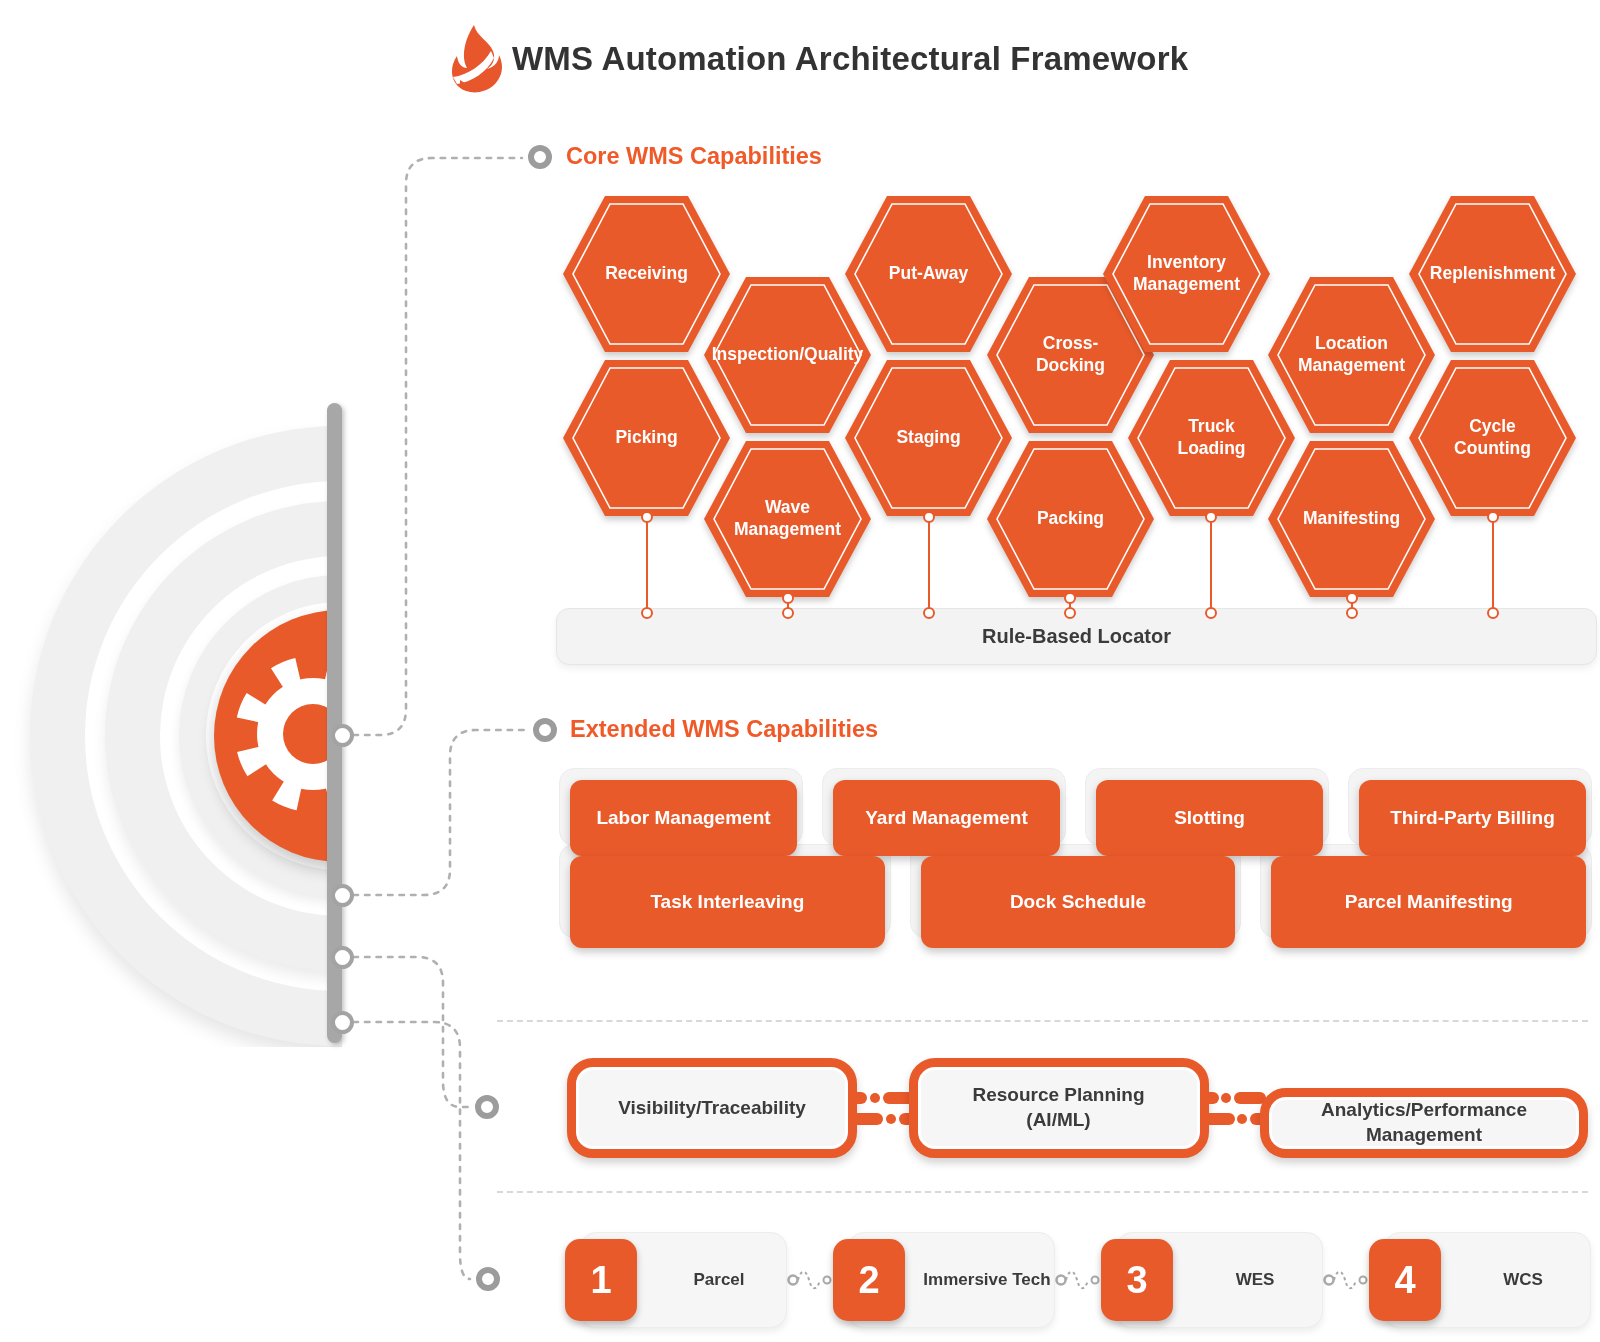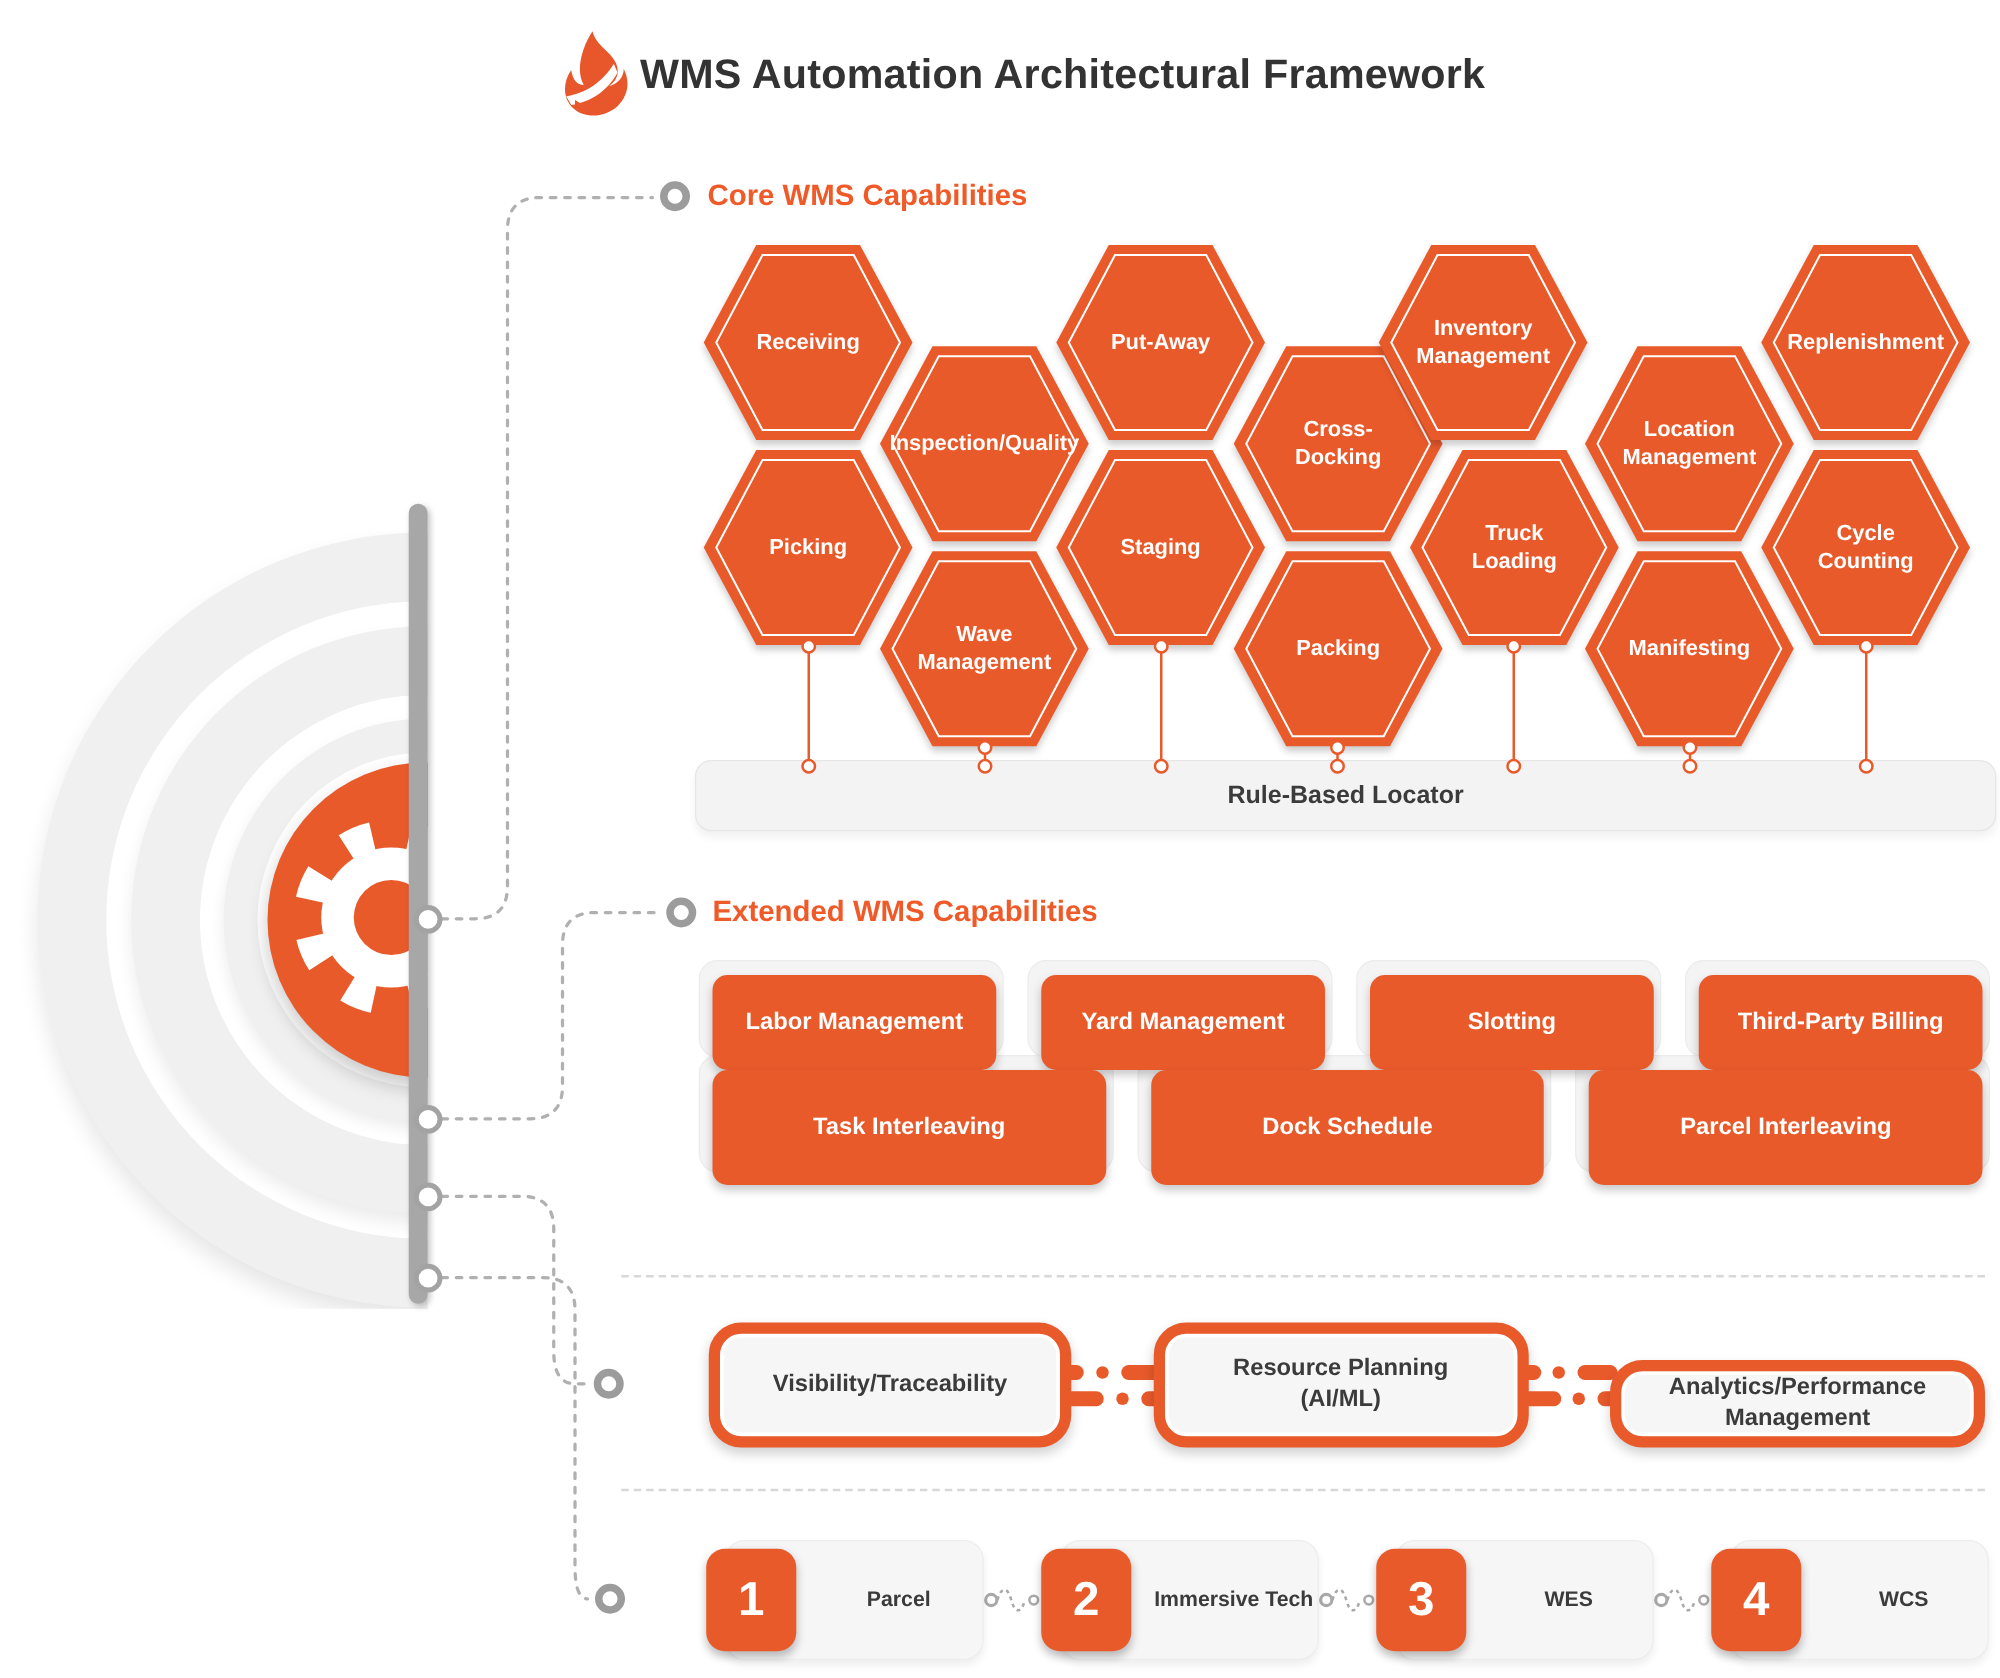--- a/index.html
+++ b/index.html
@@ -73,21 +73,21 @@
   
   .divider{position:absolute;left:497px;width:1091px;height:0;border-top:2px dashed #d8d8d8;z-index:5;}
   .dv1{top:1020px;} .dv2{top:1191px;}
 
   
   .integ{position:absolute;left:567px;top:1058px;width:1021px;height:100px;display:flex;align-items:stretch;z-index:5;}
   .ibox{border:9px solid var(--orange);border-radius:26px;background:#f6f6f6;box-sizing:border-box;
         box-shadow:inset 0 0 0 3px #fff,0 5px 9px rgba(0,0,0,.18);
         display:flex;align-items:center;justify-content:center;text-align:center;
         font-size:19px;font-weight:bold;color:var(--gray-ink);line-height:1.3;}
-  .ib1{width:290px;} .ib2{width:300px;} .ib3{width:300px;margin-top:30px;}
+  .ib1{width:290px;} .ib2{width:300px;} .ib3{width:328px;margin-top:30px;}
   .ib2 span{max-width:200px;} .ib3 span{max-width:230px;}
   .ilink{flex:1;display:flex;flex-direction:column;justify-content:center;gap:9px;margin:0 -6px;}
   .ilink-row{display:flex;align-items:center;justify-content:space-between;height:12px;}
   .lb{height:12px;border-radius:6px;background:var(--orange);}
   .lb-s{width:16px;} .lb-m{width:32px;}
   .ld{width:10px;height:10px;border-radius:50%;background:var(--orange);}
 
   
   .bottom{position:absolute;left:565px;top:1232px;width:1020px;height:96px;display:flex;align-items:center;z-index:5;}
   .bitem{position:relative;width:222px;height:96px;flex:none;}
@@ -289,21 +289,21 @@
   <div class="ext" style="z-index:5;position:absolute;">
     <div class="ext-row">
       <div class="ext-btn">Labor Management</div>
       <div class="ext-btn">Yard Management</div>
       <div class="ext-btn">Slotting</div>
       <div class="ext-btn">Third-Party Billing</div>
     </div>
     <div class="ext-row ext-row2">
       <div class="ext-btn">Task Interleaving</div>
       <div class="ext-btn">Dock Schedule</div>
-      <div class="ext-btn">Parcel Interleaving</div>
+      <div class="ext-btn">Parcel Manifesting</div>
     </div>
   </div>
 
   <div class="divider dv1"></div>
   <div class="divider dv2"></div>
 
   <div class="integ">
     <div class="ibox ib1">
         <span>Visibility/Traceability</span>
       </div>

